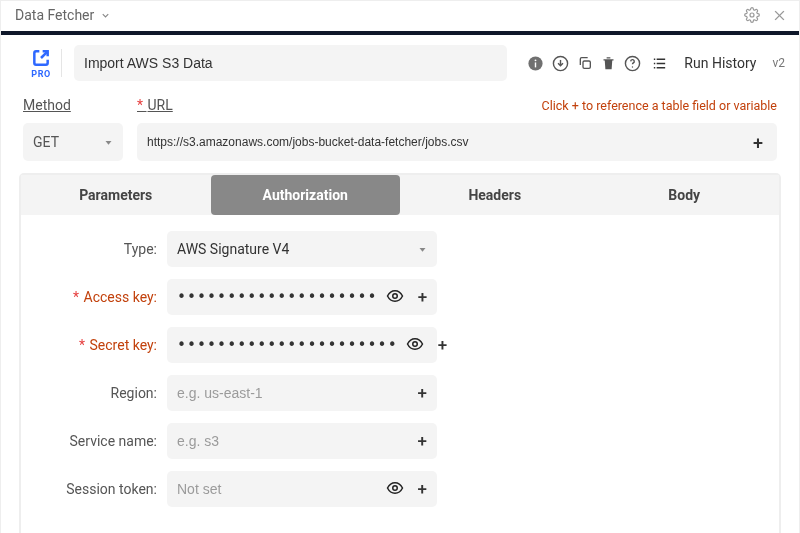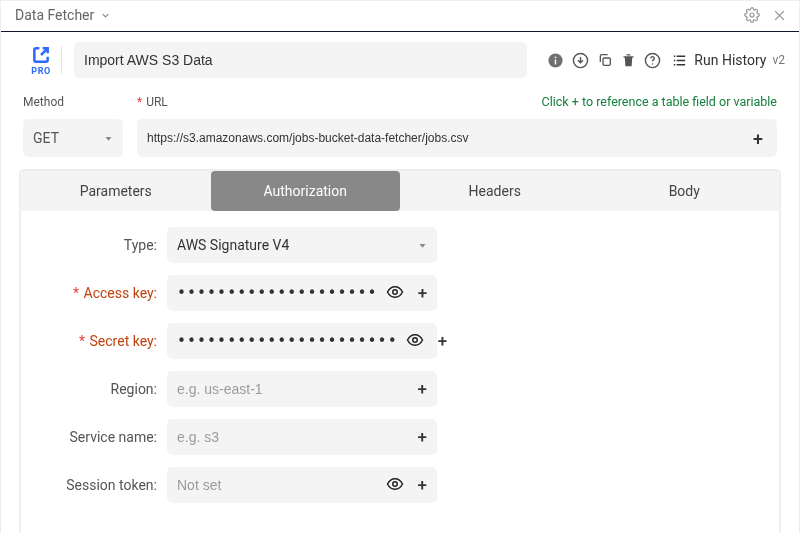--- a/index.html
+++ b/index.html
@@ -1,51 +1,51 @@
 <!DOCTYPE html>
 <html><head>
 <meta charset="utf-8">
 <style>
   * { box-sizing: border-box; margin: 0; padding: 0; }
   body { font-family: -apple-system, BlinkMacSystemFont, "Segoe UI", Roboto, Helvetica, Arial, sans-serif; font-size: 14px; color: #333; background: #fff; width: 800px; }
   .app { width: 800px; border: 1px solid #eee; }
-  .titlebar { display: flex; align-items: center; justify-content: space-between; padding: 6px 12px 8px 14px; border-bottom: 1px solid #0f172a; color: #666; }
+  .titlebar { display: flex; align-items: center; justify-content: space-between; padding: 6px 12px 8px 14px; border-bottom: 4px solid #0f172a; color: #666; }
   .titlebar-left { display: flex; align-items: center; gap: 6px; cursor: pointer; }
   .titlebar-right { display: flex; align-items: center; gap: 12px; }
   .chev { margin-top: 1px; }
   .iconbtn { cursor: pointer; color: #888; display: inline-flex; }
 
   .toolbar { display: flex; align-items: center; padding: 10px 14px; gap: 10px; }
   .pro-badge { display: flex; flex-direction: column; align-items: center; gap: 1px; color: #2e68ff; margin-left: 16px; }
   .pro-badge .pro-text { font-size: 9px; font-weight: 700; letter-spacing: 0.5px; }
   .divider { width: 1px; height: 28px; background: #e5e5e5; margin-right: 2px; }
   .name-input { flex: 1; background: #f4f4f4; border-radius: 5px; height: 36px; display: flex; align-items: center; padding: 0 10px; color: #333; }
   .name-input input { border: none; outline: none; background: transparent; width: 100%; font-size: 14px; color: #333; }
   .menu-icons { display: flex; align-items: center; gap: 8px; margin-left: 10px; color: #6d6d6d; }
   .menu-icons span, .menu-icons svg { display: inline-flex; cursor: pointer; }
-  .run-history { display: flex; align-items: center; gap: 6px; color: #333; cursor: pointer; }
+  .run-history { display: flex; align-items: center; gap: 16px; color: #333; cursor: pointer; }
   .run-history .bars { display: inline-flex; }
   .v2 { font-size: 12px; color: #777; }
 
   .main { padding: 2px 14px 20px 14px; }
   .row1 { display: flex; gap: 14px; align-items: center; padding: 4px 8px 6px 8px; }
   .method-col { width: 100px; }
   .url-col { flex: 1; display: flex; align-items: center; justify-content: space-between; }
-  .label { color: #555; font-size: 12px; }
+  .label { color: #555; font-size: 14px; text-decoration: underline; }
   .req::before { content: "* "; color: #e64040; margin-right: 1px; }
-  .hint { font-size: 12.5px; color: #15803d; }
+  .hint { font-size: 12.5px; color: #c2410c; }
 
   .row2 { display: flex; gap: 14px; align-items: center; padding: 4px 8px 12px 8px; }
   .method-select { background: #f4f4f4; border-radius: 5px; height: 38px; display: flex; align-items: center; justify-content: space-between; padding: 0 10px; width: 100px; cursor: pointer; color: #555; }
   .url-input-wrap { flex: 1; background: #f4f4f4; border-radius: 5px; height: 38px; display: flex; align-items: center; padding: 0 10px; }
   .url-input-wrap input { border: none; outline: none; background: transparent; width: 100%; font-size: 12px; color: #333; }
   .plus { font-size: 18px; color: #333; font-weight: 500; cursor: pointer; padding: 0 4px; }
 
   .card { border: 2px solid #eee; border-radius: 5px; margin: 0 4px; overflow: visible; }
-  .tabs { display: flex; align-items: center; background: #f4f4f4; }
+  .tabs { display: flex; align-items: center; background: #f4f4f4; font-weight: bold; }
   .tab { flex: 1; text-align: center; padding: 12px 0; color: #444; cursor: pointer; }
   .tab.active { background: #888; color: #fff; border-radius: 4px; }
 
   .form { padding: 16px 0 18px 16px; }
   .form-row { display: flex; align-items: center; gap: 10px; margin-bottom: 12px; }
   .form-label { width: 120px; text-align: right; color: #555; font-size: 14px; }
   .form-label.req { color: #c2410c; }
   .form-label.req::before { content: "* "; color: #e64040; }
   .field { width: 270px; height: 36px; background: #f4f4f4; border-radius: 5px; display: flex; align-items: center; padding: 0 10px; gap: 8px; position: relative; }
   .field input { flex: 1; border: none; outline: none; background: transparent; font-size: 14px; color: #333; }

